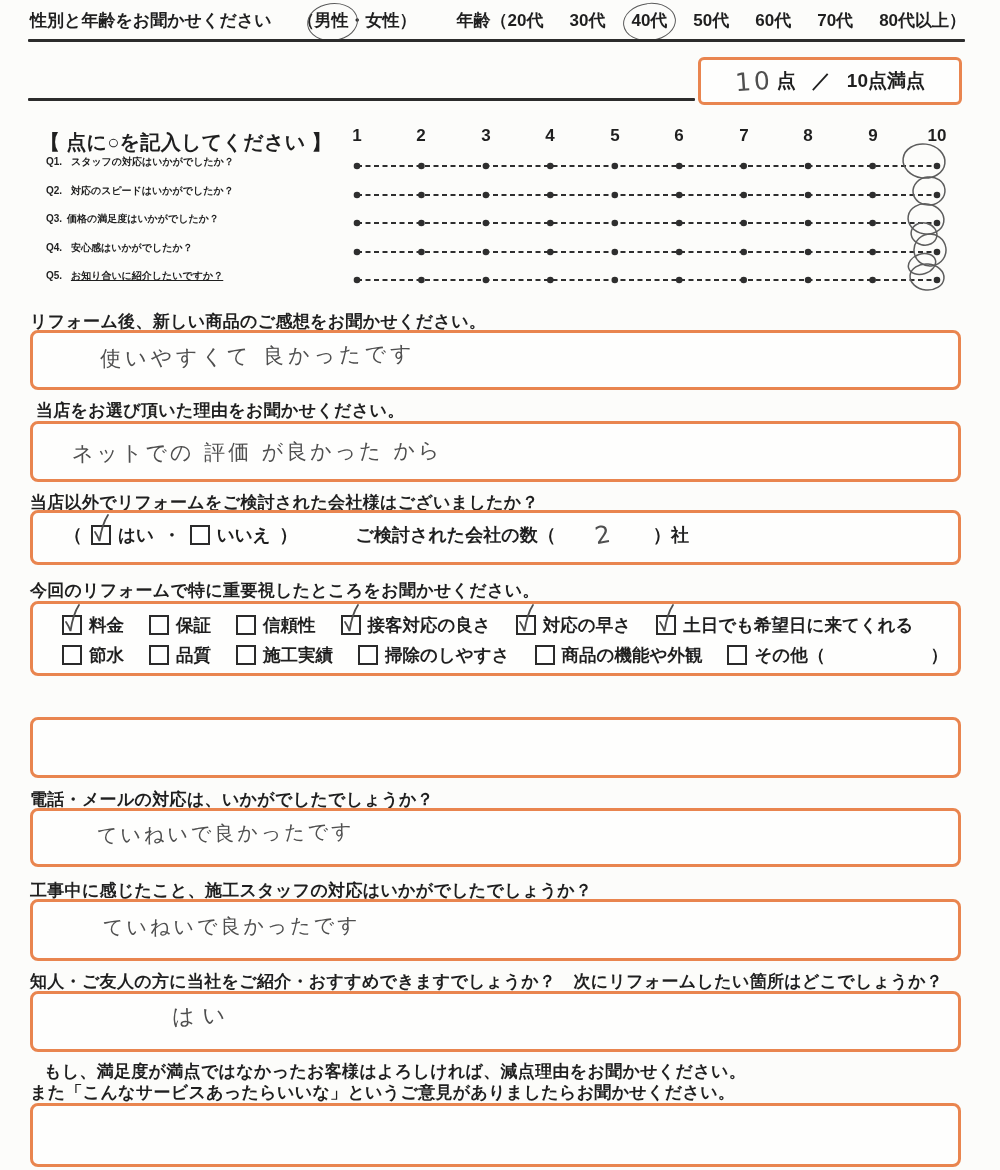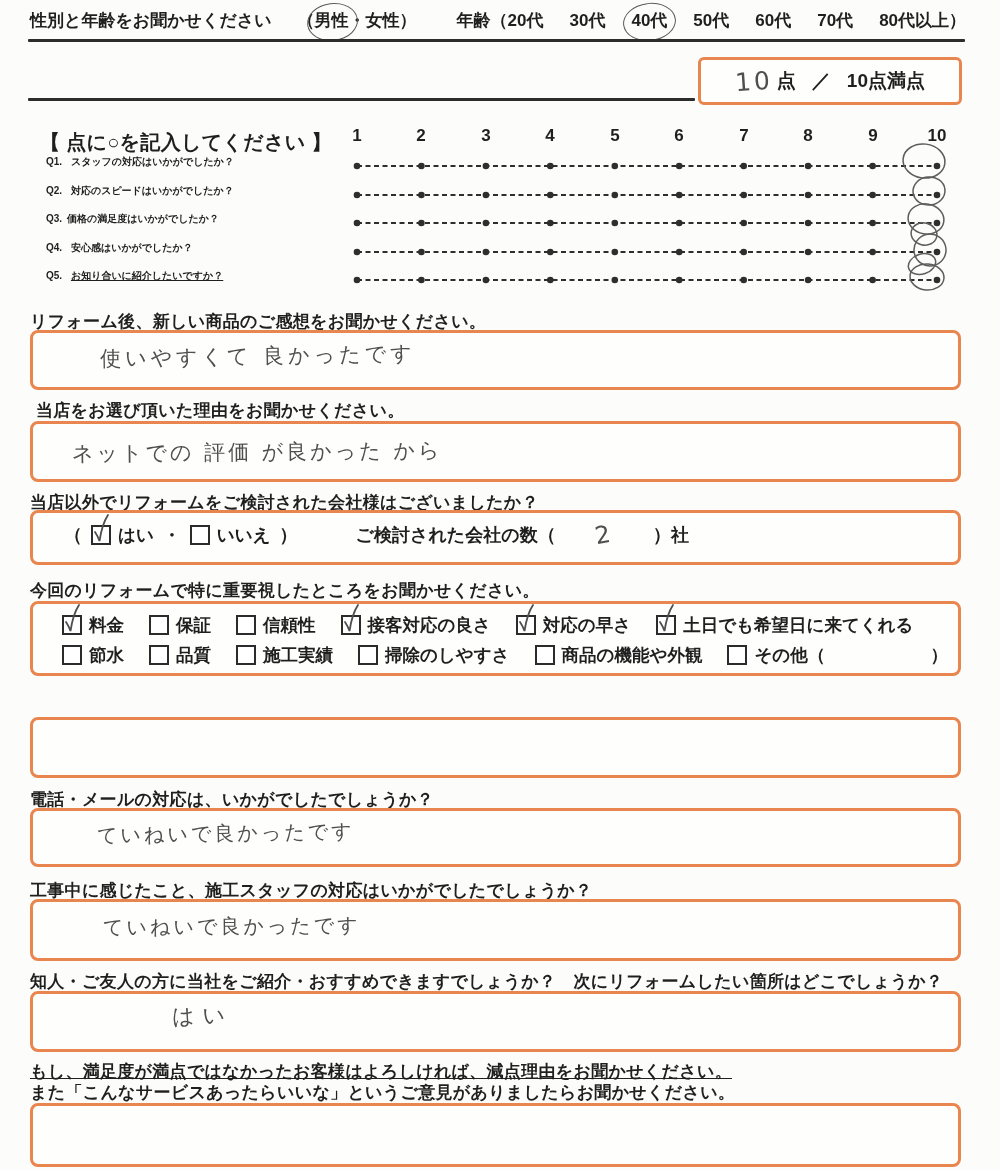--- a/index.html
+++ b/index.html
@@ -318,17 +318,17 @@
   <span class="hand abs" style="left:97px;top:820px;font-size:20px;letter-spacing:3px;transform:rotate(-1deg);">ていねいで良かったです</span>
 
   <div class="hdr" style="left:30px;top:879px;">工事中に感じたこと、施工スタッフの対応はいかがでしたでしょうか？</div>
   <div class="obox" style="left:30px;top:899px;width:925px;height:56px;"></div>
   <span class="hand abs" style="left:103px;top:913px;font-size:20px;letter-spacing:3px;transform:rotate(-0.5deg);">ていねいで良かったです</span>
 
   <div class="hdr" style="left:30px;top:970px;">知人・ご友人の方に当社をご紹介・おすすめできますでしょうか？　次にリフォームしたい箇所はどこでしょうか？</div>
   <div class="obox" style="left:30px;top:991px;width:925px;height:55px;"></div>
   <span class="hand abs" style="left:172px;top:1001px;font-size:22px;letter-spacing:8px;transform:rotate(-2deg);">はい</span>
 
-  <div class="hdr" style="left:30px;top:1060px;text-decoration:underline;">もし、満足度が満点ではなかったお客様はよろしければ、減点理由をお聞かせください。</div>
+  <div class="hdr" style="left:44px;top:1060px;">もし、満足度が満点ではなかったお客様はよろしければ、減点理由をお聞かせください。</div>
   <div class="hdr" style="left:30px;top:1081px;">また「こんなサービスあったらいいな」というご意見がありましたらお聞かせください。</div>
   <div class="obox" style="left:30px;top:1103px;width:925px;height:58px;"></div>
 
 </div>
 
 </body></html>

